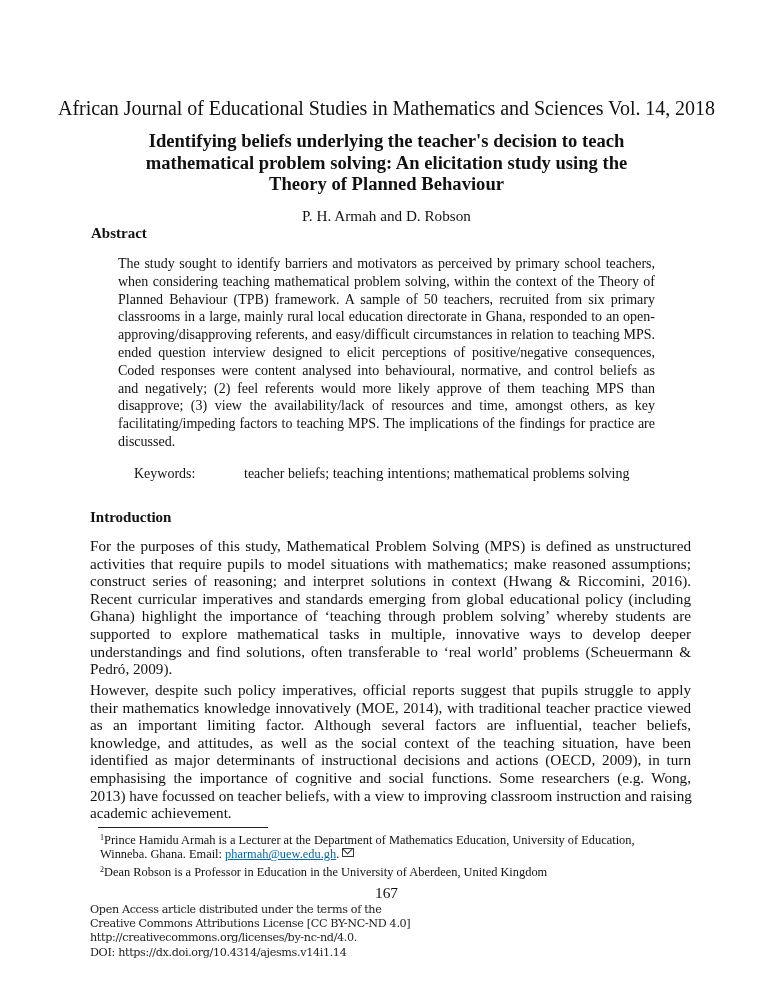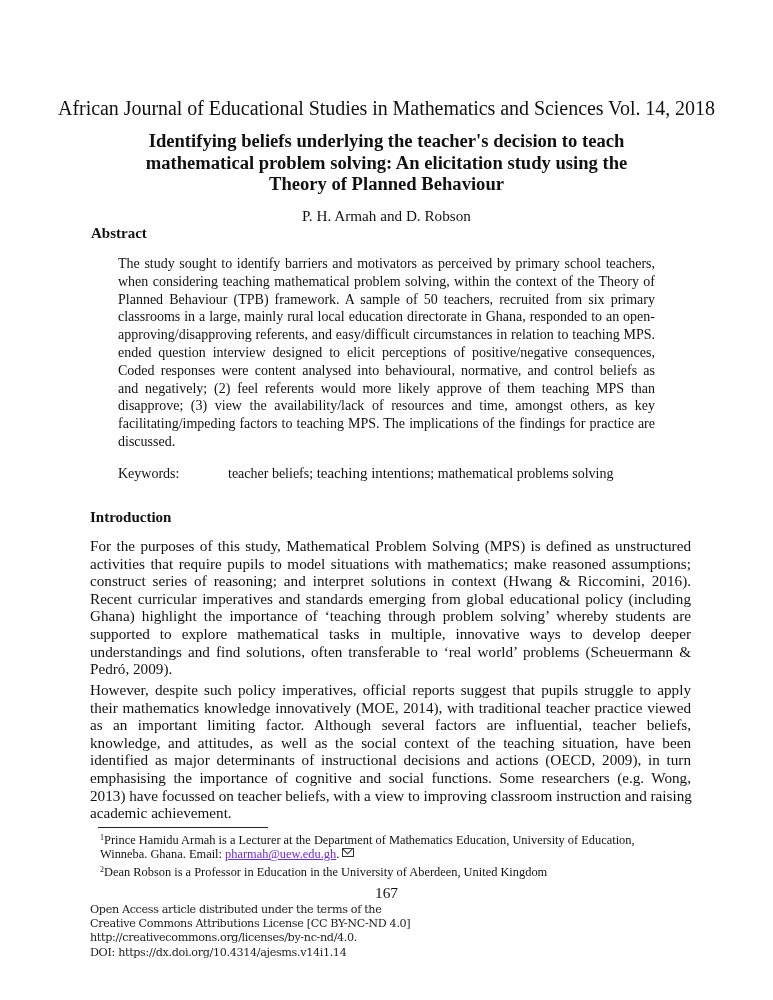--- a/index.html
+++ b/index.html
@@ -24,39 +24,39 @@
     .abstract {
       top: 255px; left: 118px; width: 537px;
       font-size: 14px; line-height: 17.8px;
       text-align: justify; hyphens: none;
     }
     .abstract .ln { display: block; text-align: justify; text-align-last: justify; white-space: nowrap; height: 17.8px; }
     .abstract .ln.last { text-align-last: left; }
     .keywords {
       top: 465px; left: 118px; font-size: 14px; white-space: nowrap;
     }
-    .keywords .kw-label { display: inline-block; width: 110px; }
+    .keywords .kw-label { display: inline-block; width: 110px; margin-left: 16px; }
     .keywords .kw-big { font-size: 15px; }
     .h-intro { top: 509px; left: 90px; font-size: 15px; font-weight: bold; }
     .para {
       left: 90px; width: 601px; font-size: 15.2px; line-height: 17.6px;
     }
     .para .ln { display: block; text-align: justify; text-align-last: justify; white-space: nowrap; height: 17.6px; }
     .para .ln.last { text-align-last: left; }
     .p1 { top: 537px; }
     .p2 { top: 681px; }
     .fn-rule { top: 827px; left: 98px; width: 170px; height: 1px; background: #222; }
     .fn {
       left: 100px; font-size: 12.4px; white-space: nowrap; line-height: 15px;
     }
     .fn sup { font-size: 8px; vertical-align: 4px; }
     .fn1 { top: 830px; }
     .fn1b { top: 847px; }
     .fn2 { top: 862px; }
-    .fn a { color: #6d28d9; text-decoration: underline; }
+    .fn a { color: #0369a1; text-decoration: underline; }
     .mail-icon {
       display: inline-block; width: 10px; height: 7px; border: 1px solid #333;
       position: relative; vertical-align: 1px; margin-left: 3px;
     }
     .mail-icon::after {
       content: ""; position: absolute; left: 1px; top: -3px; width: 6px; height: 6px;
       border-right: 1px solid #333; border-bottom: 1px solid #333; transform: rotate(45deg);
     }
     .pagenum { top: 884px; left: 0; width: 773px; text-align: center; font-size: 15.4px; }
     .license {

